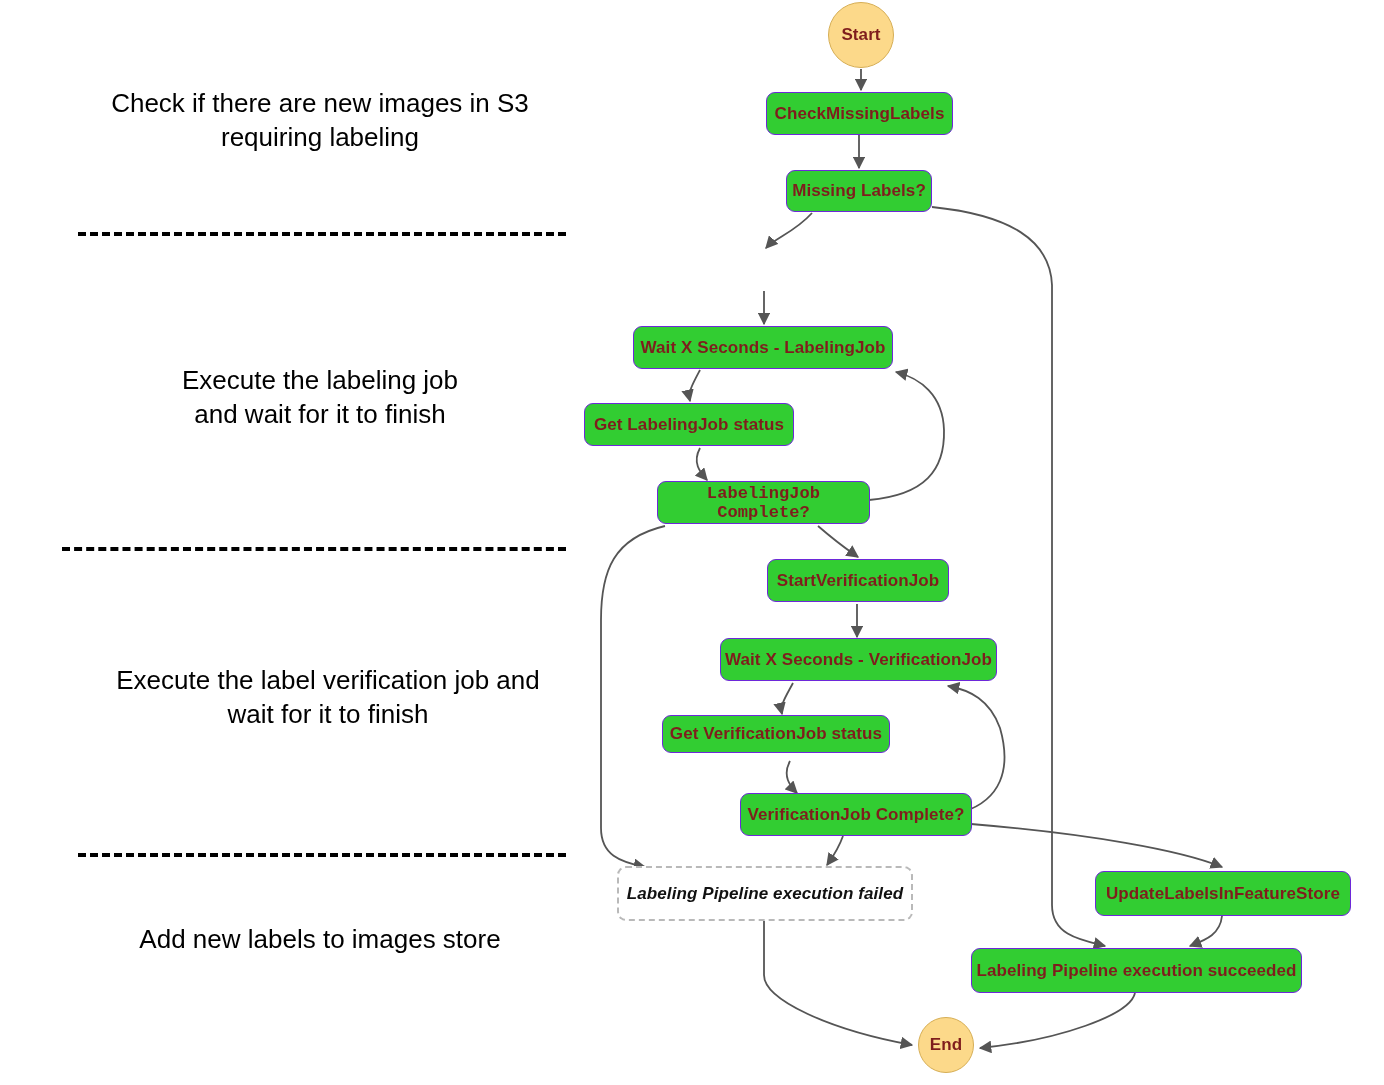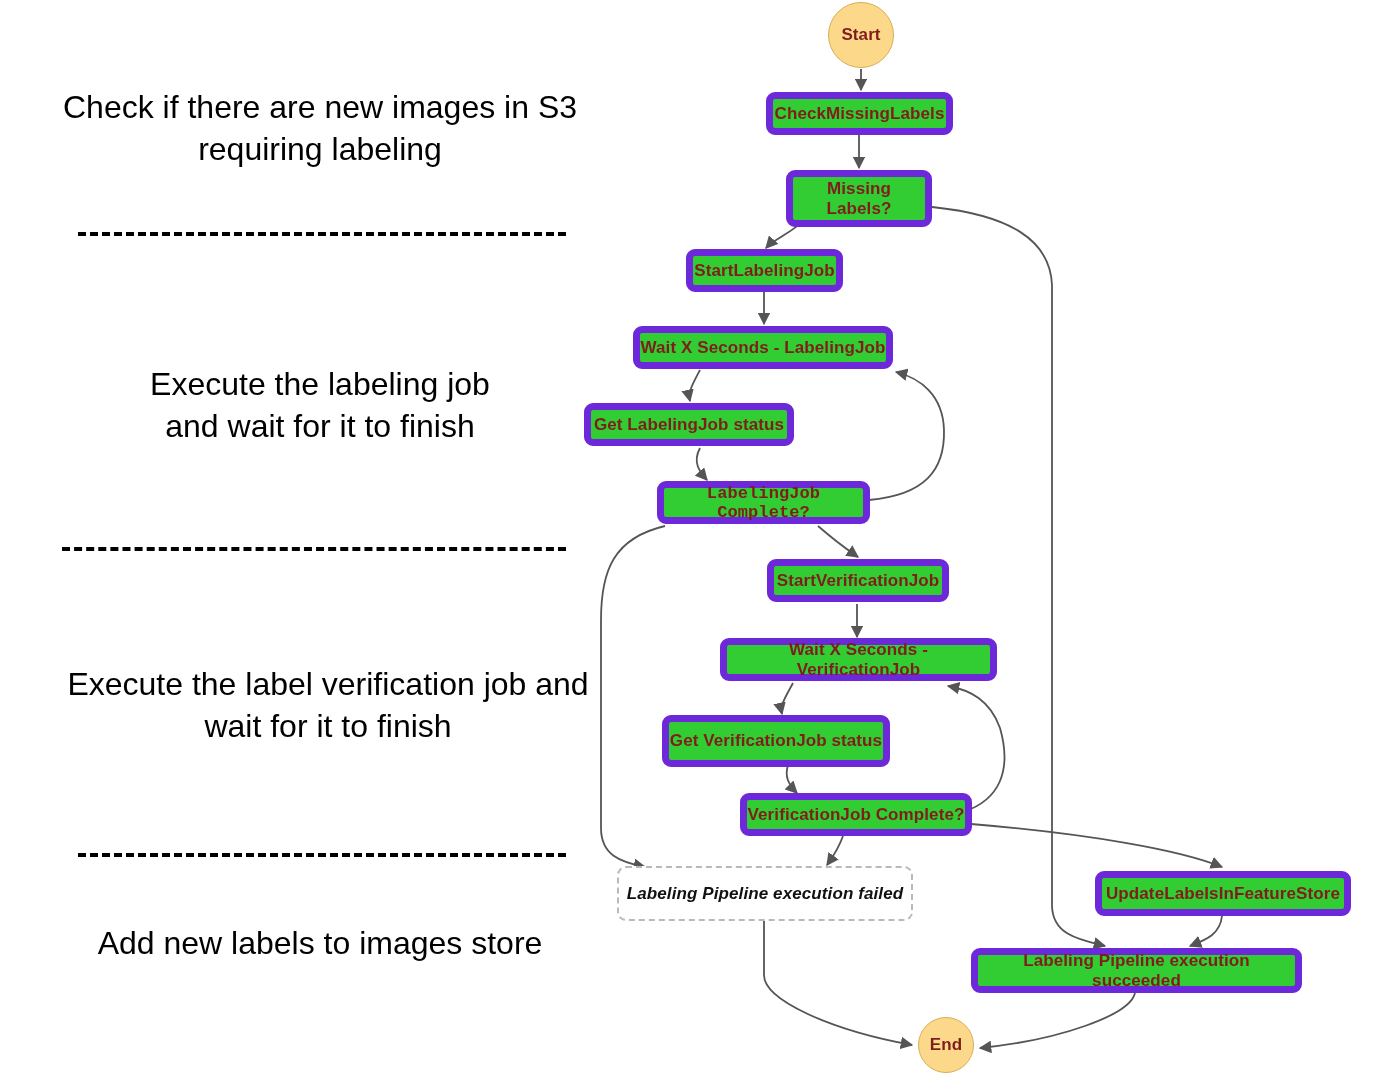--- a/index.html
+++ b/index.html
@@ -26,21 +26,21 @@
     left: 0; top: 0;
     width: 1384px;
     height: 1085px;
     pointer-events: none;
   }
   
   .annotation {
     position: absolute;
     text-align: center;
     color: #000000;
-    font-size: 32px;
+    font-size: 26px;
     line-height: 1.32;
     font-family: "Liberation Sans", "DejaVu Sans", sans-serif;
     white-space: pre-line;
   }
   .divider {
     position: absolute;
     height: 0;
     border-top: 4px dashed #000000;
   }
   
@@ -51,21 +51,21 @@
     align-items: center;
     justify-content: center;
     font-size: 17px;
     font-weight: bold;
     color: #7f1d1d;
     text-align: center;
     letter-spacing: 0.1px;
   }
   .node.task {
     background: #32CD32;
-    border: 7px solid #6d28d9;
+    border: 1px solid #6d28d9;
     border-radius: 9px;
   }
   .node.terminal {
     background: #FCD98A;
     border: 1.5px solid #d6ae55;
     border-radius: 50%;
     font-weight: bold;
     font-size: 17px;
   }
   .node.ghost {
@@ -144,35 +144,34 @@
 wait for it to finish</div>
 
   <div class="divider" style="left:78px; top:853px; width:488px;"></div>
 
   <div class="annotation" style="left:60px; top:922px; width:520px;">Add new labels to images store</div>
 
   <div class="node terminal" style="left:828px; top:2px; width:66px; height:66px;">Start</div>
 
   <div class="node task" style="left:766px; top:92px; width:187px; height:43px;">CheckMissingLabels</div>
 
-  <div class="node task" style="left:786px; top:170px; width:146px; height:57px;">Missing Labels?</div>
+  <div class="node task" style="left:786px; top:170px; width:146px; height:42px;">Missing Labels?</div>
 
-  <div class="node task" style="left:686px; top:249px; width:157px; height:43px;">StartLabelingJob</div>
 
   <div class="node task" style="left:633px; top:326px; width:260px; height:43px;">Wait X Seconds - LabelingJob</div>
 
   <div class="node task" style="left:584px; top:403px; width:210px; height:43px;">Get LabelingJob status</div>
 
   <div class="node task" style="left:657px; top:481px; width:213px; height:43px;font-family:Liberation Mono, monospace;">LabelingJob Complete?</div>
 
   <div class="node task" style="left:767px; top:559px; width:182px; height:43px;">StartVerificationJob</div>
 
   <div class="node task" style="left:720px; top:638px; width:277px; height:43px;">Wait X Seconds - VerificationJob</div>
 
-  <div class="node task" style="left:662px; top:715px; width:228px; height:52px;">Get VerificationJob status</div>
+  <div class="node task" style="left:662px; top:715px; width:228px; height:38px;">Get VerificationJob status</div>
 
   <div class="node task" style="left:740px; top:793px; width:232px; height:43px;">VerificationJob Complete?</div>
 
   <div class="node ghost" style="left:617px; top:866px; width:296px; height:55px;">Labeling Pipeline execution failed</div>
 
   <div class="node task" style="left:1095px; top:871px; width:256px; height:45px;">UpdateLabelsInFeatureStore</div>
 
   <div class="node task" style="left:971px; top:948px; width:331px; height:45px;">Labeling Pipeline execution succeeded</div>
 
   <div class="node terminal" style="left:918px; top:1017px; width:56px; height:56px;">End</div>

